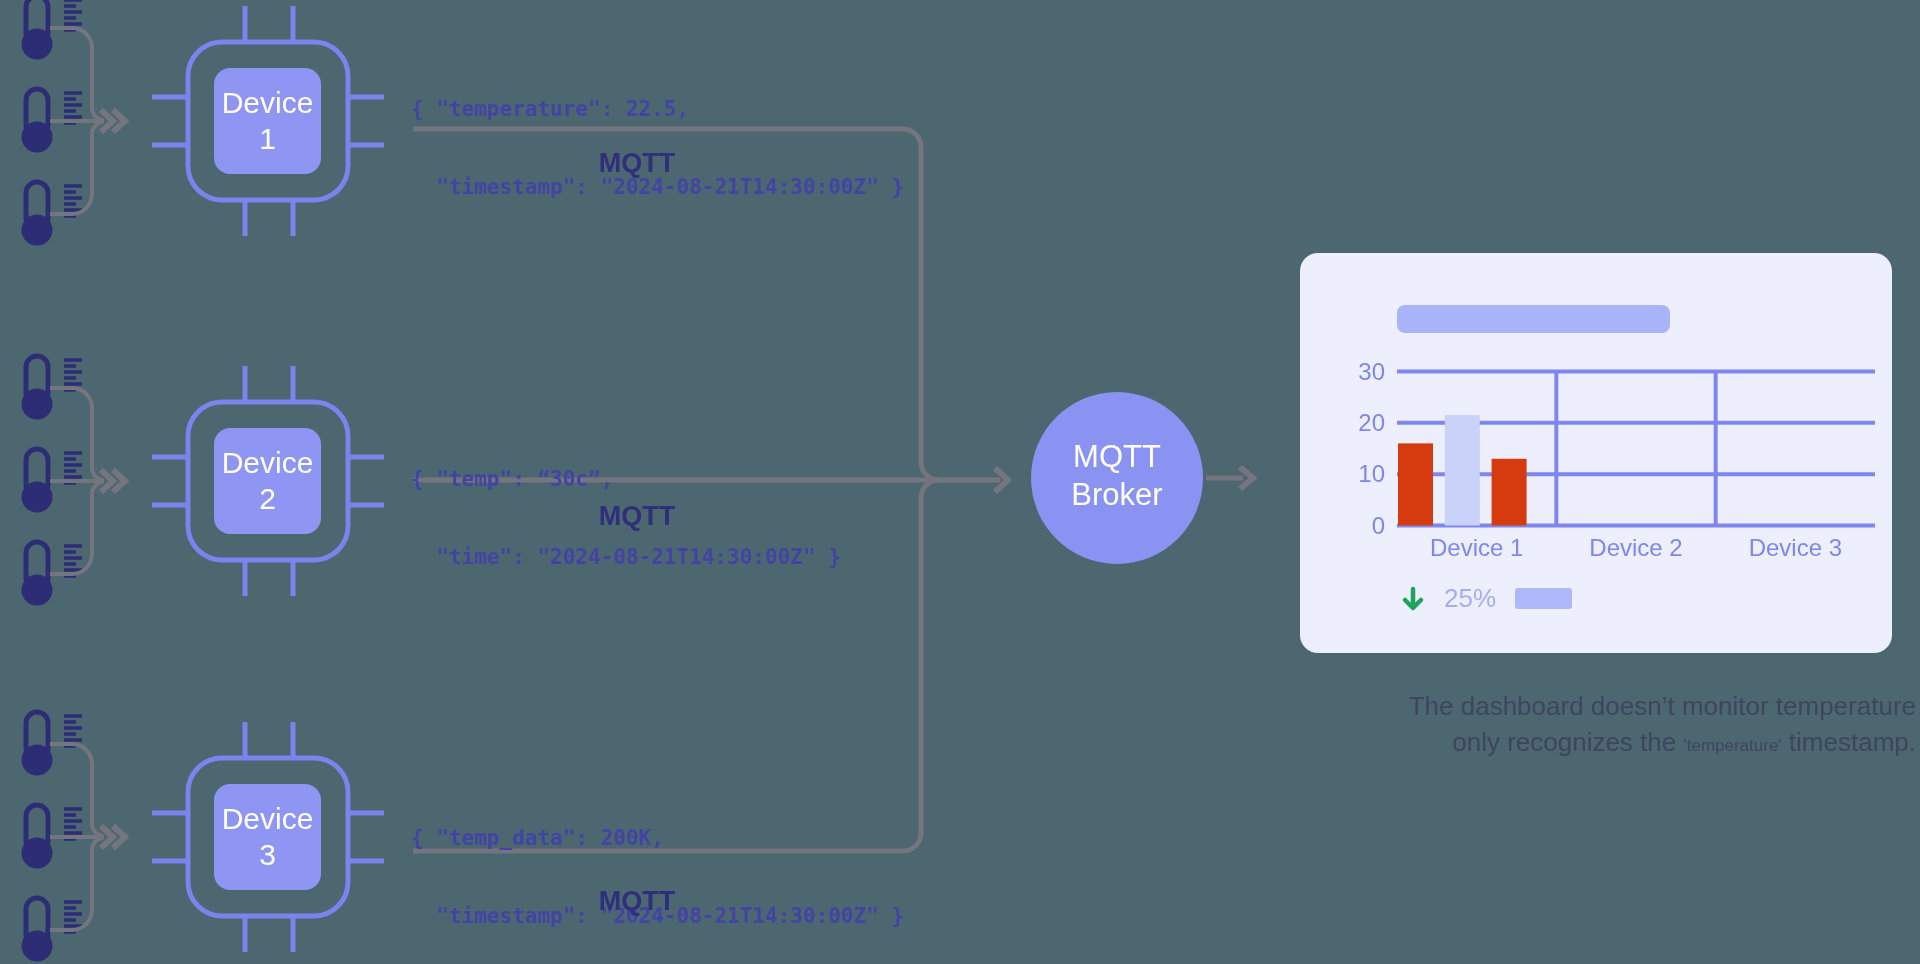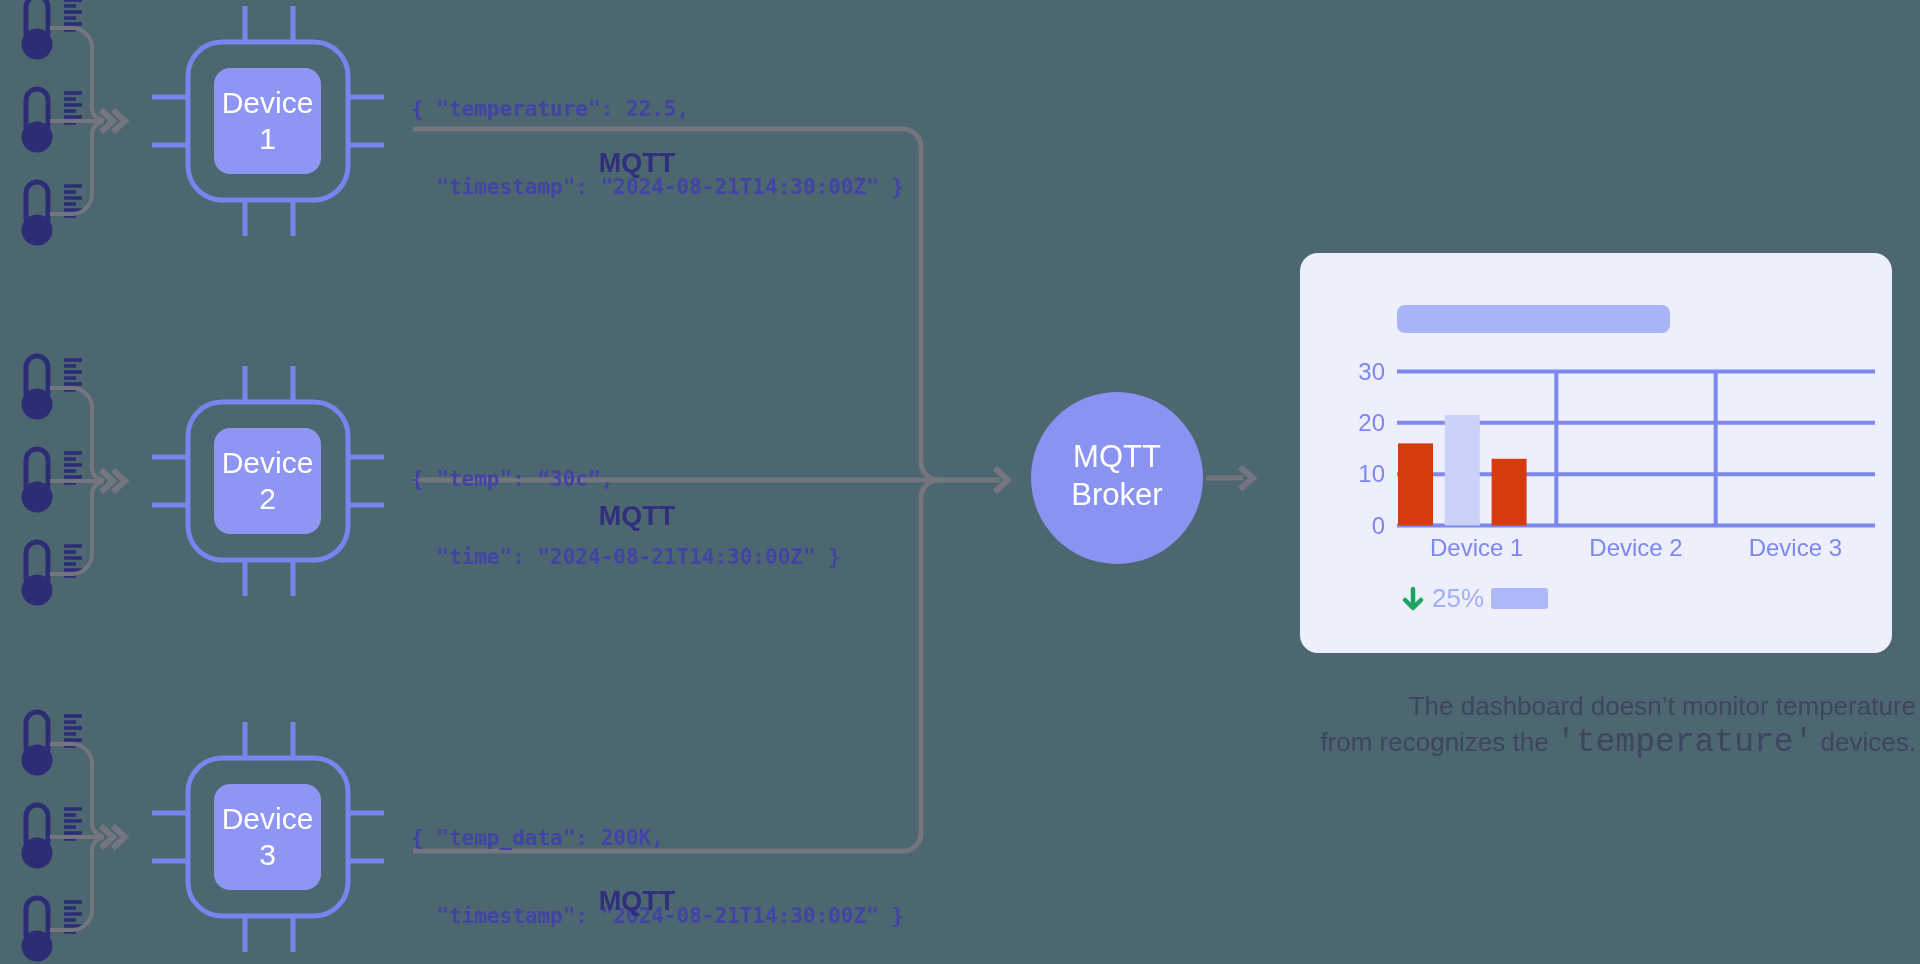--- a/index.html
+++ b/index.html
@@ -15,28 +15,28 @@
   .chip-label{position:absolute;left:214px;width:107px;height:106px;display:flex;
               flex-direction:column;align-items:center;justify-content:center;
               color:#ffffff;font-size:30px;line-height:36px;font-weight:400;}
   .broker-label{position:absolute;left:1032px;top:438px;width:170px;text-align:center;
                 color:#ffffff;font-size:31px;line-height:38px;}
 
   .card{position:absolute;left:1300px;top:253px;width:592px;height:400px;
         border-radius:18px;}
   .title-bar{position:absolute;left:97px;top:52px;width:273px;height:28px;border-radius:8px;}
   .chart-svg{position:absolute;left:0;top:0;width:592px;height:400px;}
-  .stat-row{position:absolute;left:101px;top:330px;display:flex;align-items:center;}
+  .stat-row{position:absolute;left:101px;top:330px;display:flex;align-items:center;gap:12px;}
   .stat-value{font-size:26px;margin-left:7px;}
   .stat-bar{width:57px;height:21px;border-radius:3px;margin-left:7px;}
 
   .caption{position:absolute;left:1276px;top:688px;width:640px;text-align:right;
            color:#3e455f;font-size:26px;line-height:36px;}
   .caption .cap-line{white-space:nowrap;}
-  .caption .cap-code{font-family:Liberation Mono, monospace;font-size:33px;}
+  .caption .cap-code{font-family:Liberation Sans, sans-serif;font-size:17px;}
 </style>
 </head>
 <body>
 
 <div class="stage" style="background: rgb(76, 103, 112);">
 
   <svg class="art" viewBox="0 0 1920 964">
     <defs>
       <g id="thermo" stroke="#2d2d76">
         <rect x="26" y="-32" width="22" height="47" rx="11" fill="none" stroke-width="5"></rect>
@@ -146,16 +146,16 @@
       <svg width="24" height="26" viewBox="0 0 24 26">
         <path id="stat-arrow" d="M12 3 V21 M4 14 L12 22 L20 14" fill="none" stroke-width="4.5" stroke-linecap="round" stroke-linejoin="round" stroke="#1fa45c"></path>
       </svg>
       <span class="stat-value" id="stat-value" style="color: rgb(163, 173, 244);">25%</span>
       <span class="stat-bar" id="stat-bar" style="background: rgb(174, 184, 248);"></span>
     </div>
   </div>
 
   <div class="caption">
     <div class="cap-line">The dashboard doesn’t monitor temperature</div>
-    <div class="cap-line"><span>from recognizes the </span><span class="cap-code">'temperature'</span><span> devices.</span></div>
+    <div class="cap-line"><span>only recognizes the </span><span class="cap-code">'temperature'</span><span> timestamp.</span></div>
   </div>
 
 </div>
 
 </body></html>

